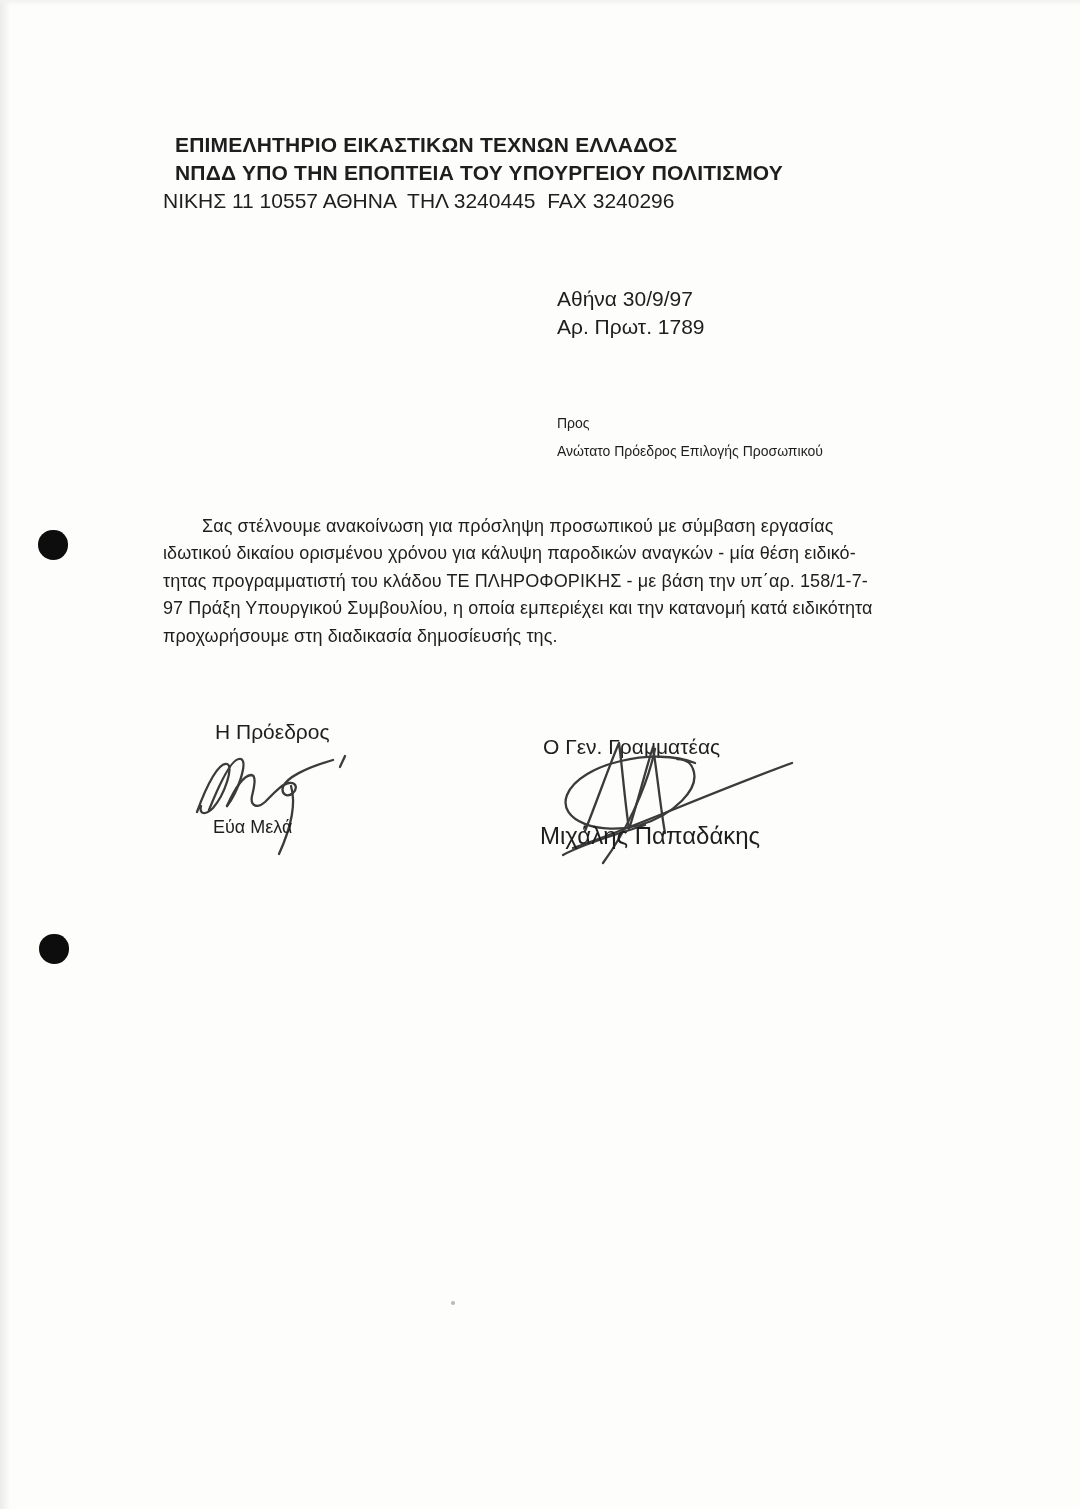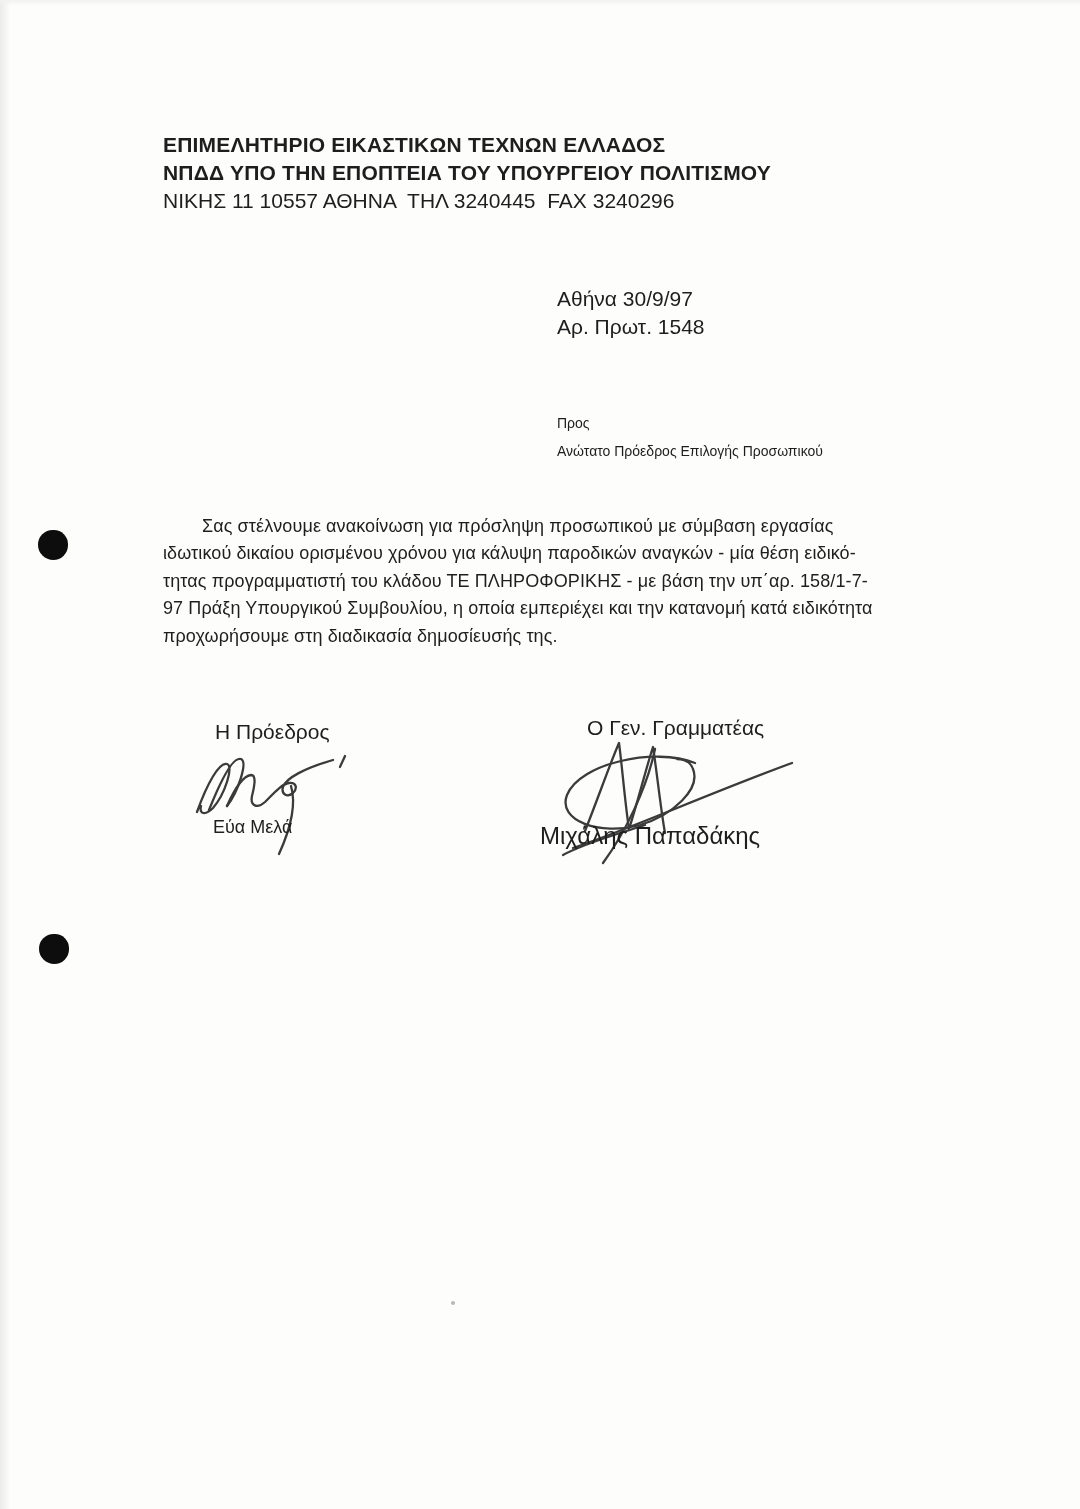--- a/index.html
+++ b/index.html
@@ -30,21 +30,21 @@
     background: linear-gradient(to bottom, #f2f2f0, rgba(255,255,255,0));
   }
 
   .abs { position: absolute; white-space: nowrap; }
 
   .header-block {
     left: 163px; top: 131px;
     font-size: 21px;
     line-height: 28px;
   }
-  .header-bold { font-weight: bold; letter-spacing: 0.2px; }
+  .header-bold { font-weight: bold; letter-spacing: 0.2px; margin-left: 12px; }
   .header-address { font-weight: normal; white-space: pre; }
 
   .date-block {
     left: 557px; top: 285px;
     font-size: 21px;
     line-height: 28px;
   }
 
   .recipient-block {
     left: 557px; top: 409px;
@@ -56,21 +56,21 @@
     left: 163px; top: 513px;
     font-size: 18px;
     line-height: 27.4px;
     letter-spacing: 0.1px;
   }
   .body-line { white-space: nowrap; }
   .body-line.indent { padding-left: 39px; }
 
   .sig-title-left  { left: 215px; top: 720px; font-size: 21px; }
   .sig-name-left   { left: 213px; top: 817px; font-size: 18px; }
-  .sig-title-right { left: 543px; top: 716px; font-size: 21px; margin-left: 44px; }
+  .sig-title-right { left: 543px; top: 735px; font-size: 21px; }
   .sig-name-right  { left: 540px; top: 822px; font-size: 24px; }
 
   .sig-svg { position: absolute; overflow: visible; }
   .sig-svg path {
     fill: none;
     stroke: #3b3b3b;
     stroke-width: 2.3;
     stroke-linecap: round;
     stroke-linejoin: round;
   }
@@ -101,21 +101,21 @@
   <div class="scan-edge-top"></div>
 
   <div class="abs header-block">
     <div class="header-bold">ΕΠΙΜΕΛΗΤΗΡΙΟ ΕΙΚΑΣΤΙΚΩΝ ΤΕΧΝΩΝ ΕΛΛΑΔΟΣ</div>
     <div class="header-bold">ΝΠΔΔ ΥΠΟ ΤΗΝ ΕΠΟΠΤΕΙΑ ΤΟΥ ΥΠΟΥΡΓΕΙΟΥ ΠΟΛΙΤΙΣΜΟΥ</div>
     <div class="header-address">ΝΙΚΗΣ 11 10557 ΑΘΗΝΑ  ΤΗΛ 3240445  FAX 3240296</div>
   </div>
 
   <div class="abs date-block">
     <div>Αθήνα 30/9/97</div>
-    <div>Αρ. Πρωτ. 1548</div>
+    <div>Αρ. Πρωτ. 1789</div>
   </div>
 
   <div class="abs recipient-block">
     <div>Προς</div>
     <div>Ανώτατο Πρόεδρος Επιλογής Προσωπικού</div>
   </div>
 
   <div class="abs body-block">
     <div class="body-line indent">Σας στέλνουμε ανακοίνωση για πρόσληψη προσωπικού με σύμβαση εργασίας</div>
     <div class="body-line">ιδωτικού δικαίου ορισμένου χρόνου για κάλυψη παροδικών αναγκών - μία θέση ειδικό-</div>

